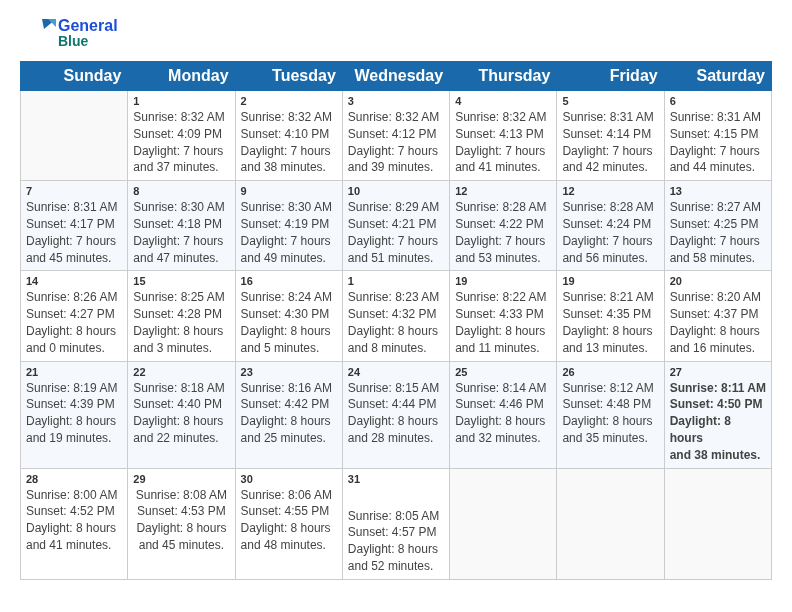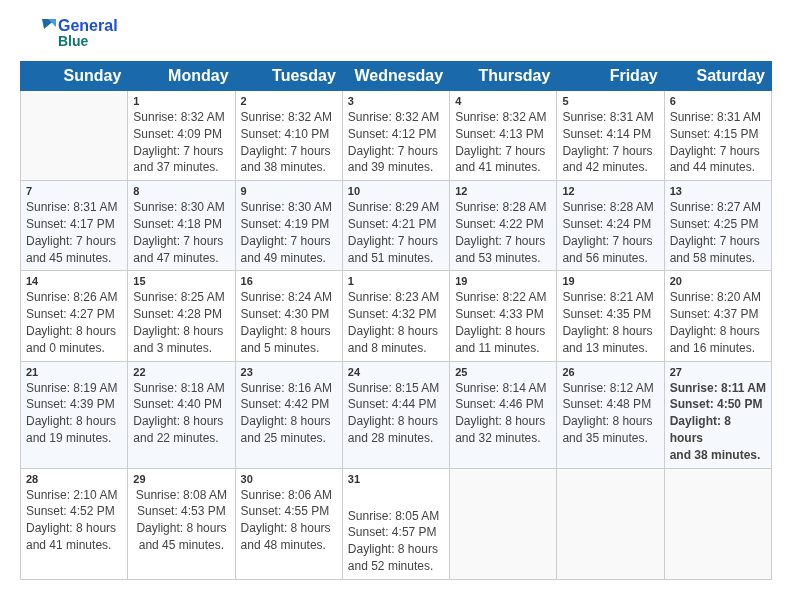--- a/index.html
+++ b/index.html
@@ -312,21 +312,21 @@
             <span class="day-number">27</span>
             <div class="day-info" style="white-space: pre-line; font-weight: bold;">Sunrise: 8:11 AM
 Sunset: 4:50 PM
 Daylight: 8 hours
 and 38 minutes.</div>
           </td>
         </tr>
         <tr>
           <td>
             <span class="day-number">28</span>
-            <div class="day-info" style="white-space: pre-line;">Sunrise: 2:10 AM
+            <div class="day-info" style="white-space: pre-line;">Sunrise: 8:00 AM
 Sunset: 4:52 PM
 Daylight: 8 hours
 and 41 minutes.</div>
           </td>
           <td>
             <span class="day-number">29</span>
             <div class="day-info" style="white-space: pre-line; text-align: center;">Sunrise: 8:08 AM
 Sunset: 4:53 PM
 Daylight: 8 hours
 and 45 minutes.</div>

